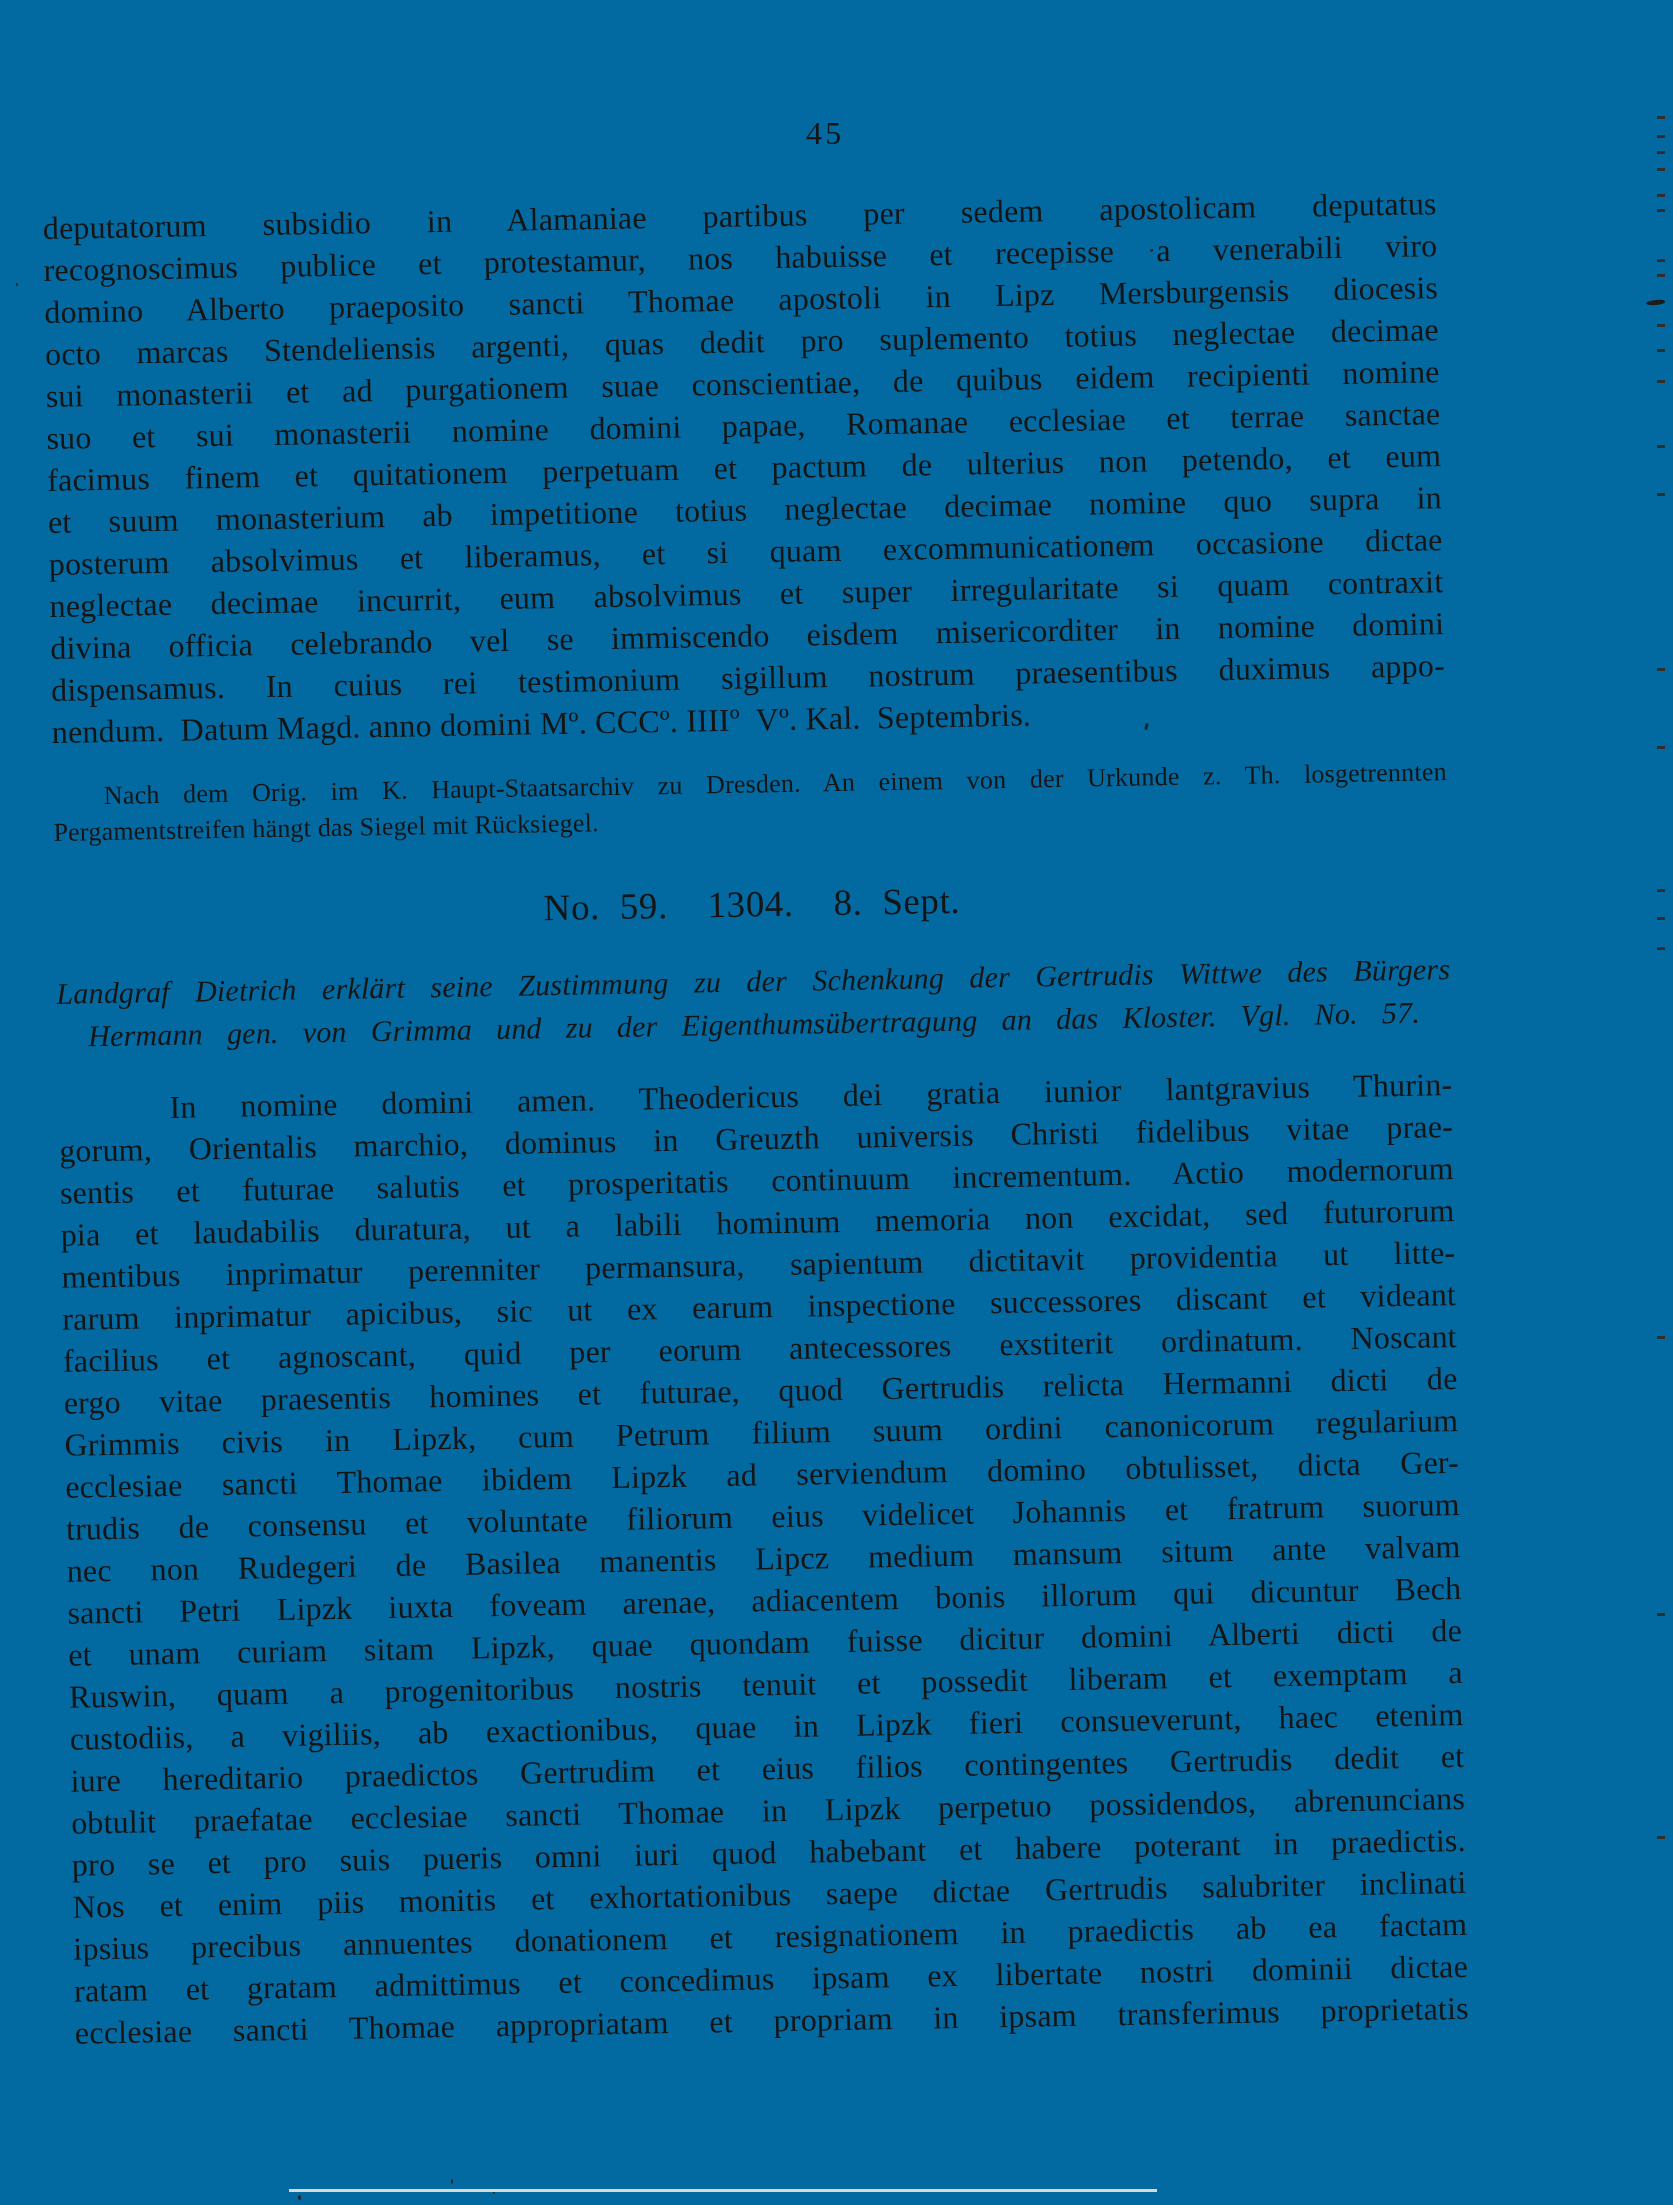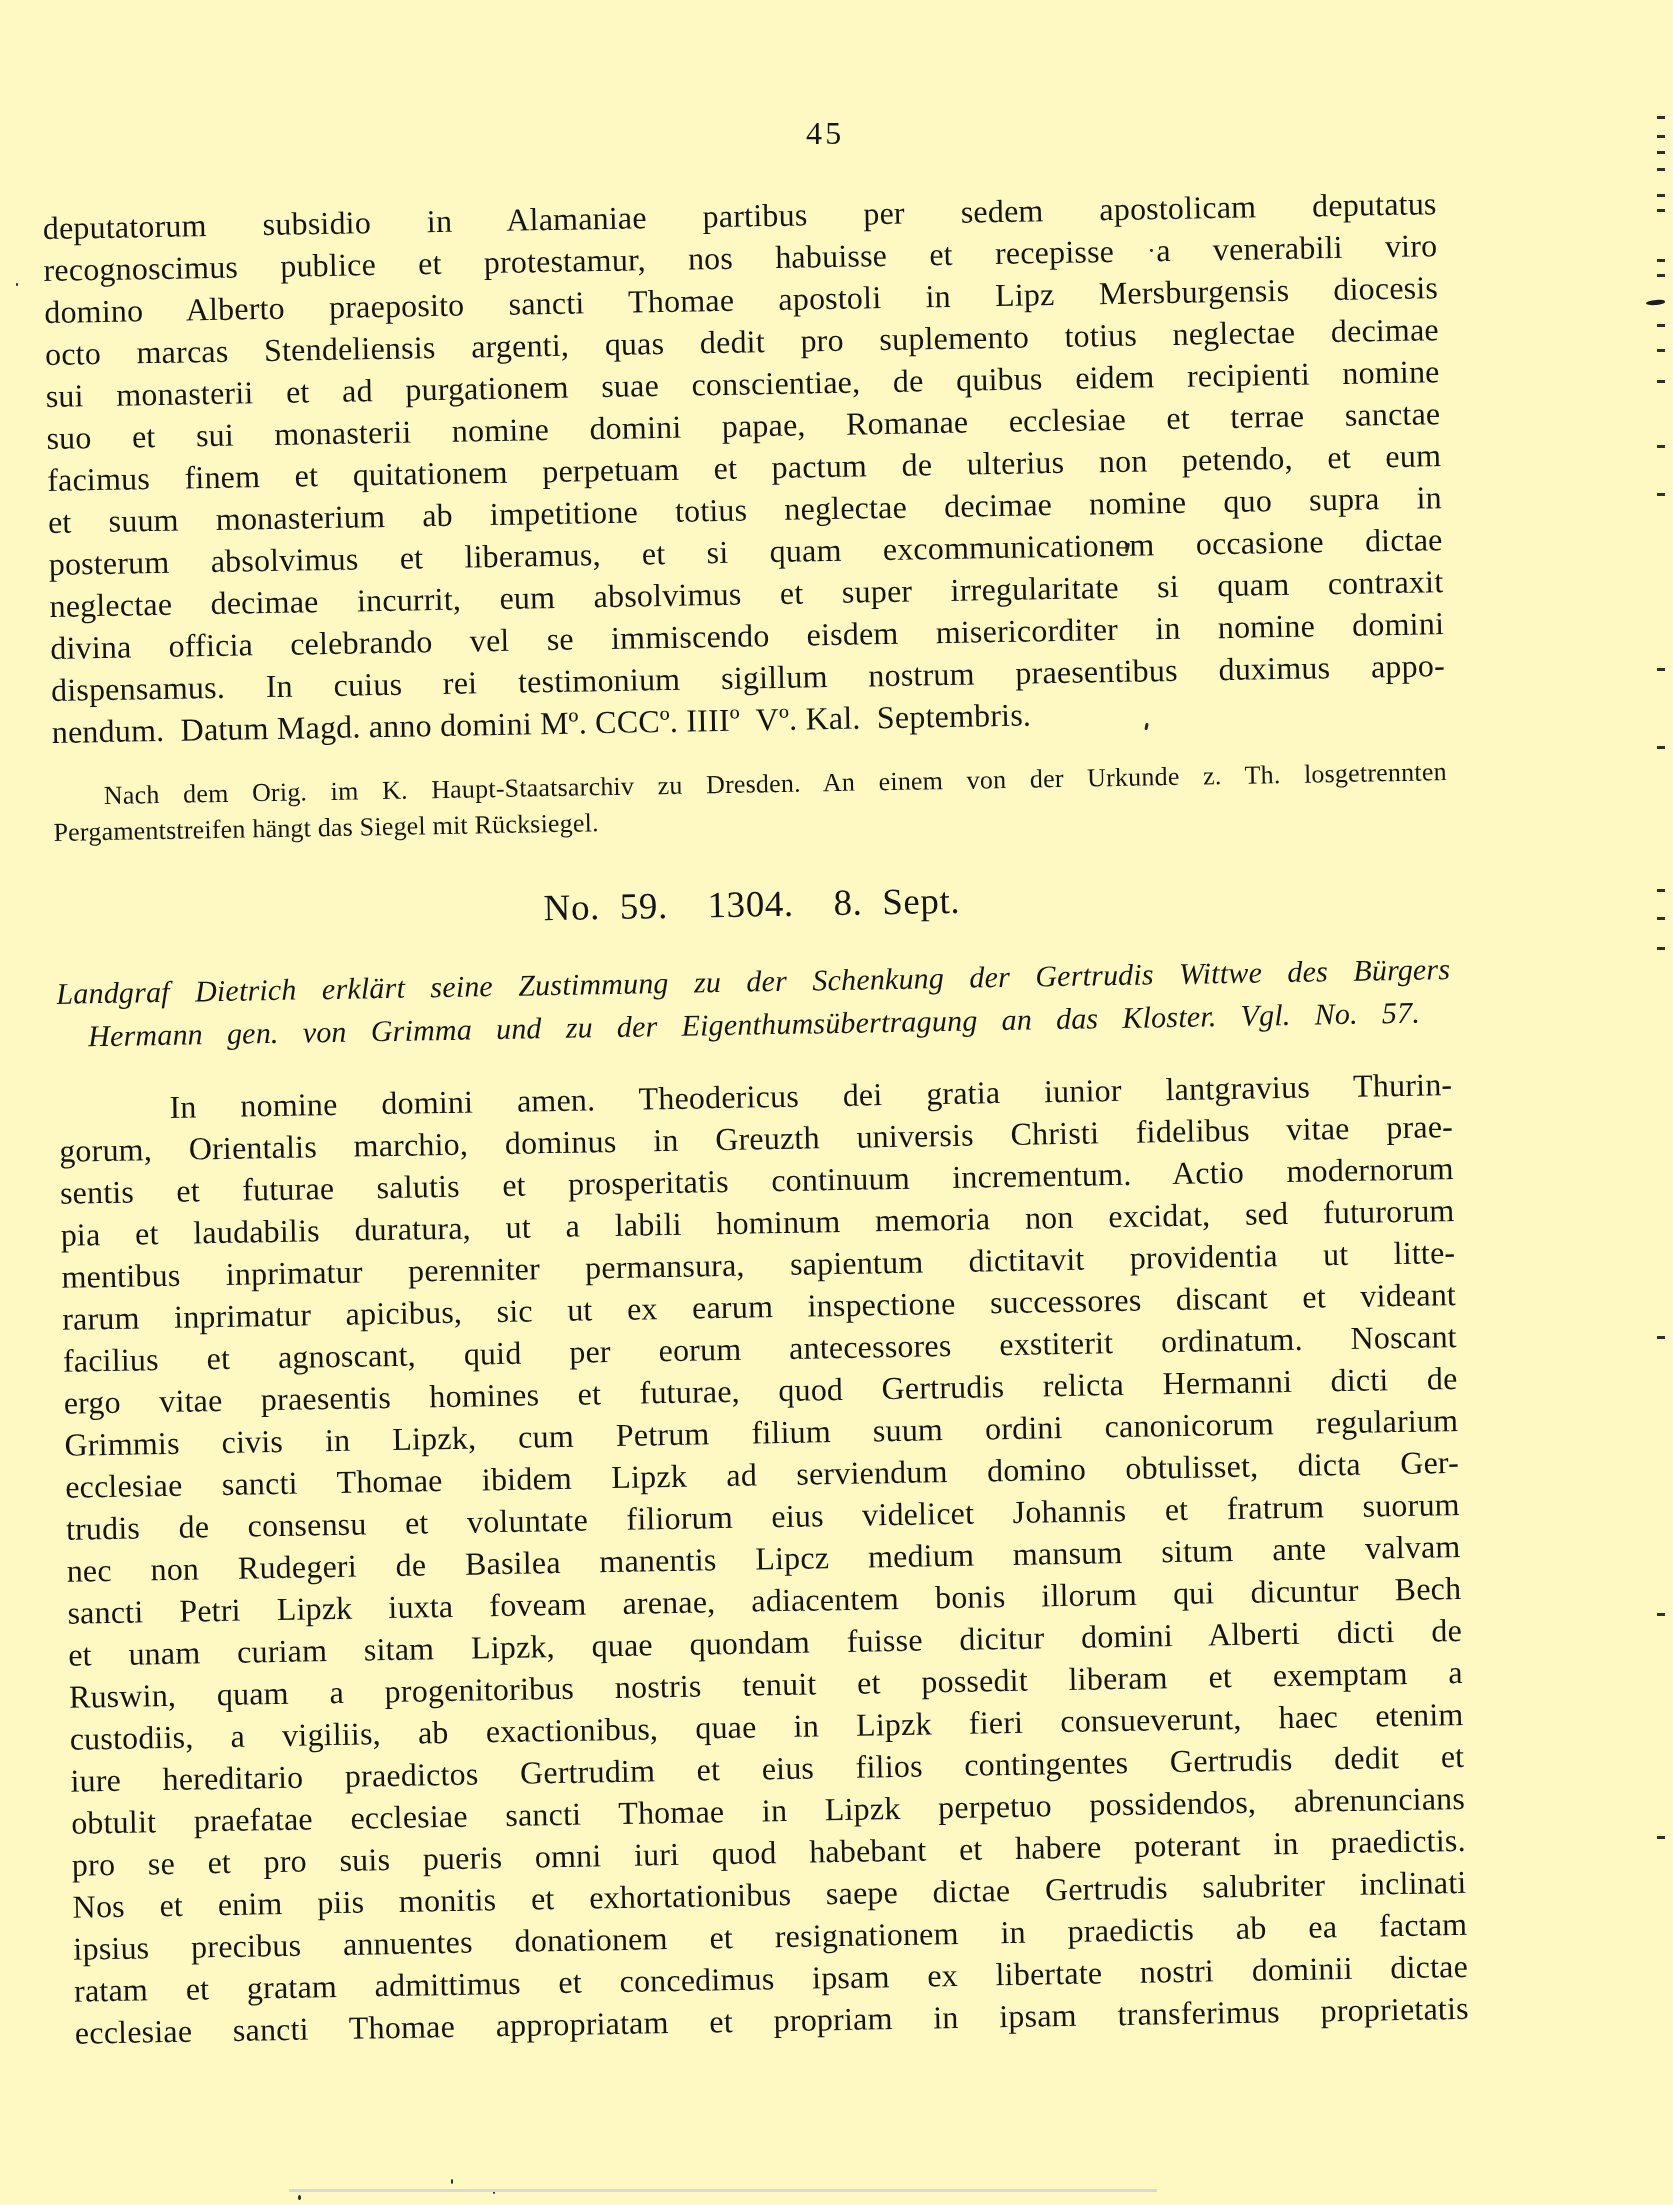--- a/index.html
+++ b/index.html
@@ -1,19 +1,19 @@
 <!DOCTYPE html>
 <html style="font-size:9px"><head>
 <meta charset="utf-8">
 <style>
   html, body { margin:0; padding:0; background:#ffffff; }
   .page {
     position:relative;
     width:1673px; height:2205px;
-    background:#fef9c3;
+    background:#0369a1;
     overflow:hidden;
     font-family:"Liberation Serif", serif;
     color:#151515;
   }
   .page-number {
     position:absolute; left:806px; top:115px;
     font-size:32px; letter-spacing:3.3px;
   }
   .content {
     position:absolute; left:43px; top:207px; width:1394px;

